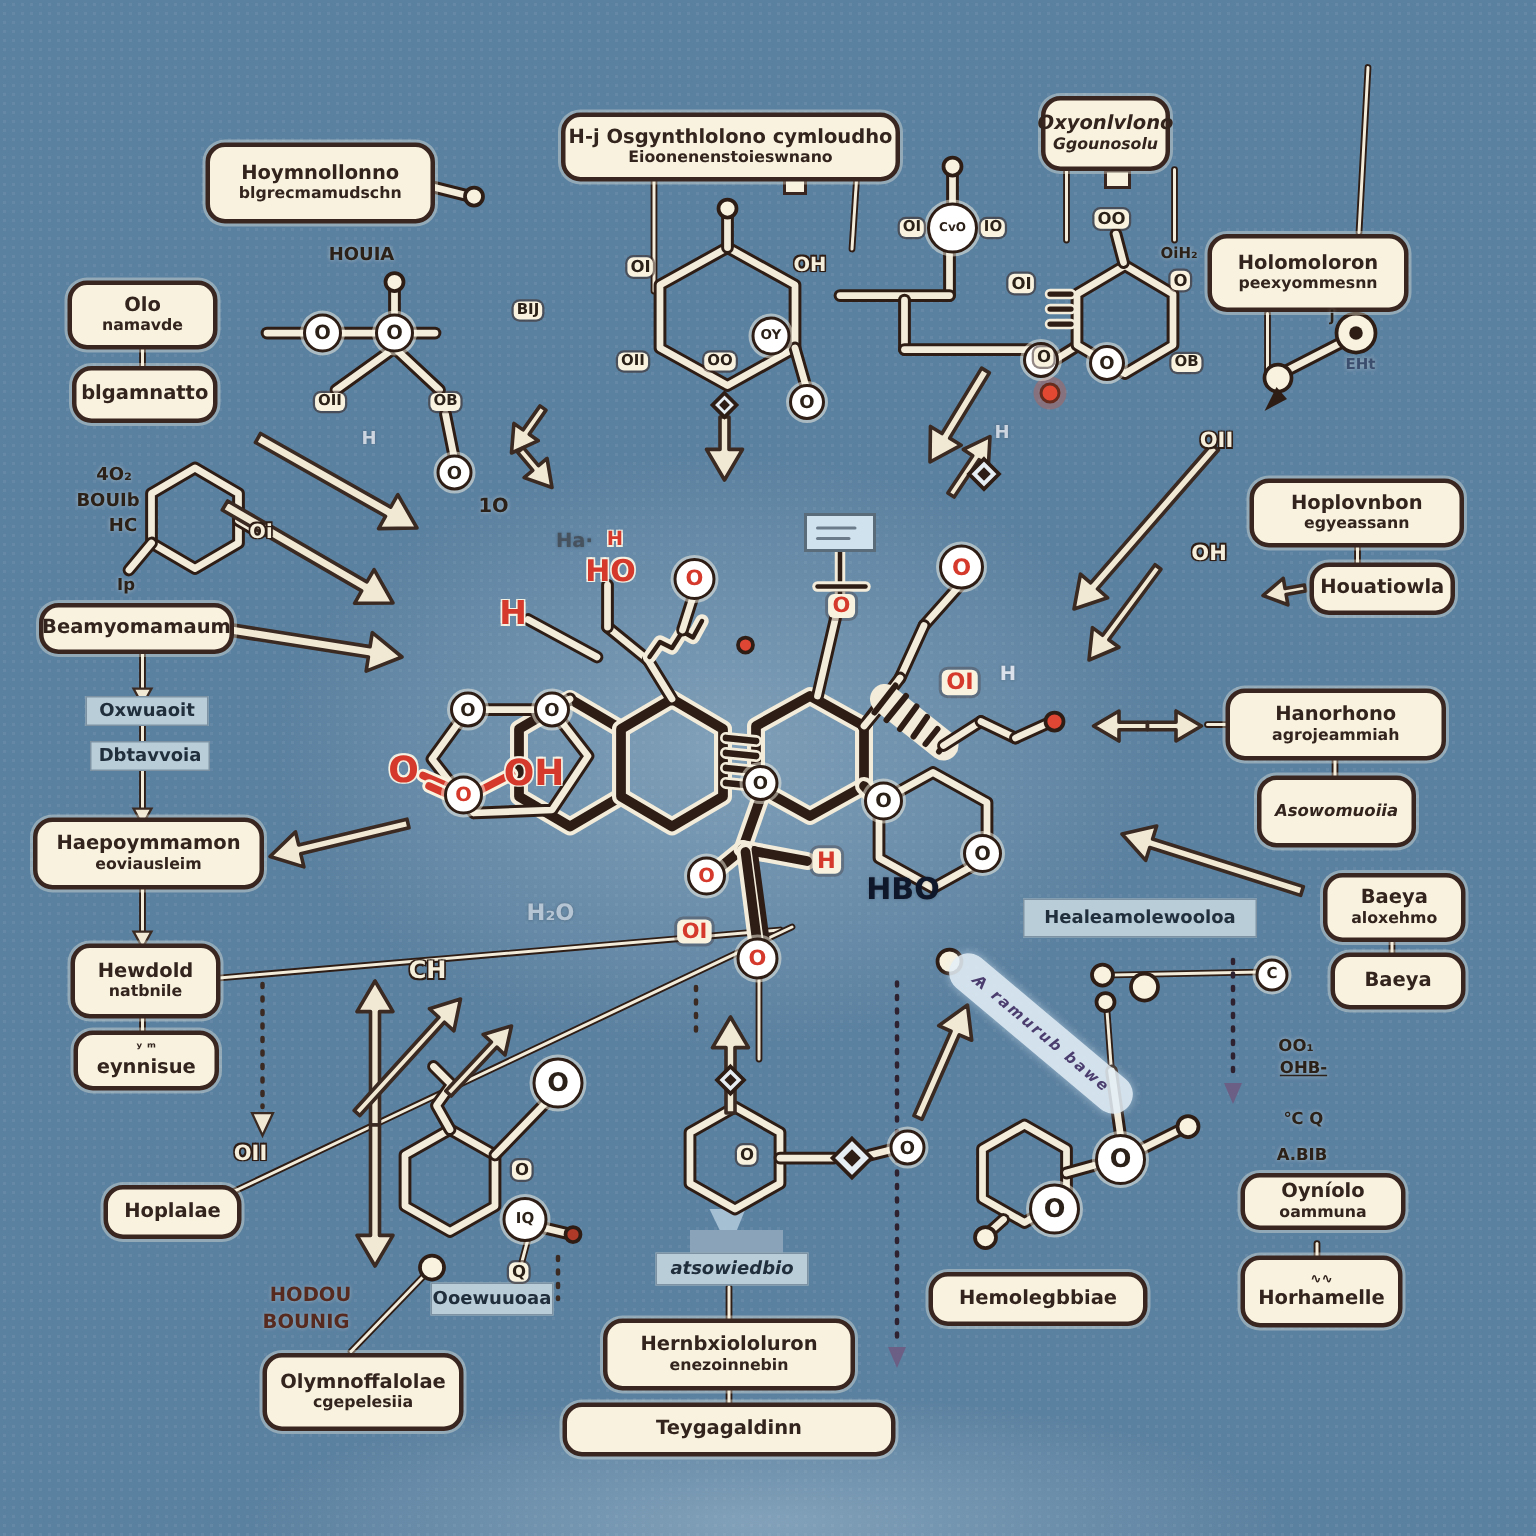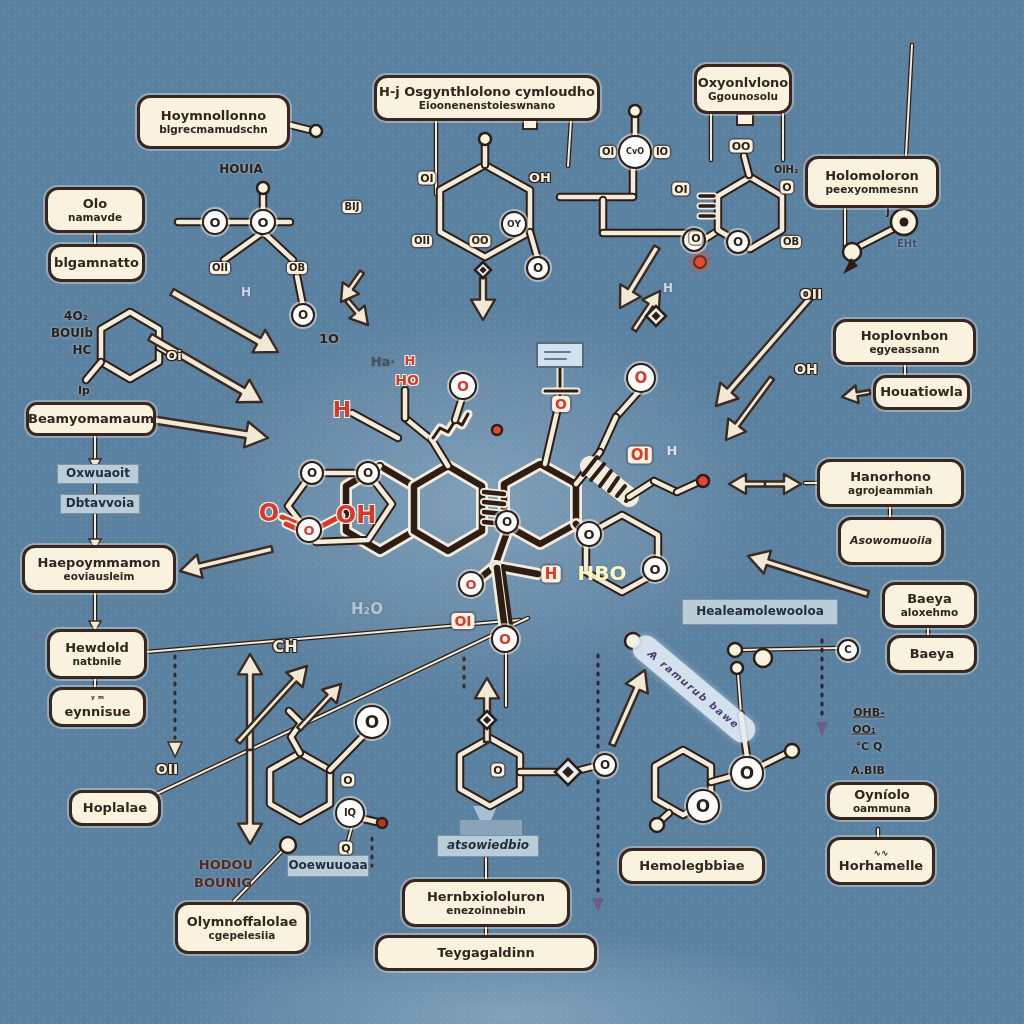--- a/index.html
+++ b/index.html
@@ -39,21 +39,21 @@
   }
   .callout.chip .ln{font-size:12px;font-weight:700;white-space:nowrap;}
   #diag-banner{
     position:absolute;z-index:4;display:flex;align-items:center;justify-content:center;
     background:rgba(226,238,246,.88);border-radius:13px;
     color:#4b3d6e;font-style:italic;font-weight:800;font-size:10px;letter-spacing:1.5px;
     white-space:nowrap;box-shadow:0 0 6px rgba(230,240,250,.5);
   }
   .lb{position:absolute;transform:translate(-50%,-50%);z-index:6;white-space:nowrap;line-height:1;}
   .lb.dt{color:#2c2118;font-weight:700;text-shadow:0 0 3px rgba(240,240,235,.55);}
-  .lb.mt{color:#572a20;font-weight:800;text-shadow:0 0 3px rgba(240,240,235,.4);margin-left:19px;}
+  .lb.mt{color:#572a20;font-weight:800;text-shadow:0 0 3px rgba(240,240,235,.4);}
   .lb.ct{color:#f5eedb;font-weight:800;
     text-shadow:1px 1px 0 #2e1d15,-1px -1px 0 #2e1d15,1px -1px 0 #2e1d15,-1px 1px 0 #2e1d15,0 0 2px #2e1d15;}
   .lb.gt{font-weight:800;text-shadow:0 0 2px rgba(40,40,50,.35);}
   .lb.rt{color:#d5392b;font-weight:800;
     text-shadow:1px 1px 0 rgba(250,245,230,.9),-1px -1px 0 rgba(250,245,230,.9),1px -1px 0 rgba(250,245,230,.9),-1px 1px 0 rgba(250,245,230,.9);}
   .lb.rb{color:#d5392b;font-weight:800;background:#f8f2df;border-radius:4px;padding:1px 3px;
     box-shadow:0 0 0 2px rgba(58,38,32,.3);}
   .lb.db{color:#2c2118;font-weight:700;background:#f8f2df;border-radius:4px;padding:1px 2px;
     box-shadow:0 0 0 1.5px rgba(58,38,32,.55);}
   .lb.dc,.lb.rc{
@@ -348,21 +348,21 @@
         <div class="ln">Olo</div>
         <div class="ln">namavde</div>
       </div>
       <div class="callout box" style="left: 48px; top: 244px; width: 97px; height: 38px;">
         <div class="ln">blgamnatto</div>
       </div>
       <div class="callout box" style="left: 374px; top: 75px; width: 226px; height: 46px;">
         <div class="ln">H-j Osgynthlolono cymloudho</div>
         <div class="ln">Eioonenenstoieswnano</div>
       </div>
-      <div class="callout box" style="left: 694px; top: 64px; width: 98px; height: 50px;">
+      <div class="callout box" style="left: 694px; top: 64px; width: 86px; height: 50px; font-style: italic;">
         <div class="ln">Oxyonlvlono</div>
         <div class="ln">Ggounosolu</div>
       </div>
       <div class="callout box" style="left: 805px; top: 156px; width: 134px; height: 52px;">
         <div class="ln">Holomoloron</div>
         <div class="ln">peexyommesnn</div>
       </div>
       <div class="callout box" style="left: 833px; top: 319px; width: 143px; height: 46px;">
         <div class="ln">Hoplovnbon</div>
         <div class="ln">egyeassann</div>
@@ -385,21 +385,21 @@
         <div class="ln">Baeya</div>
       </div>
       <div class="callout box" style="left: 827px; top: 782px; width: 110px; height: 38px;">
         <div class="ln">Oyníolo</div>
         <div class="ln">oammuna</div>
       </div>
       <div class="callout box rev" style="left: 827px; top: 837px; width: 108px; height: 48px;">
         <div class="ln">∿∿</div>
         <div class="ln">Horhamelle</div>
       </div>
-      <div class="callout box" style="left: 26px; top: 402px; width: 130px; height: 34px; border-radius: 11px;">
+      <div class="callout box" style="left: 26px; top: 402px; width: 130px; height: 34px;">
         <div class="ln">Beamyomamaum</div>
       </div>
       <div class="callout box" style="left: 22px; top: 545px; width: 154px; height: 48px;">
         <div class="ln">Haepoymmamon</div>
         <div class="ln">eoviausleim</div>
       </div>
       <div class="callout box" style="left: 47px; top: 629px; width: 100px; height: 50px;">
         <div class="ln">Hewdold</div>
         <div class="ln">natbnile</div>
       </div>
@@ -443,40 +443,40 @@
   <div id="label-layer">
       <span class="lb dt" style="left: 241px; top: 169px; font-size: 12px;">HOUIA</span>
       <span class="lb dt" style="left: 76px; top: 316px; font-size: 12px;">4O₂</span>
       <span class="lb dt" style="left: 72px; top: 333px; font-size: 12px;">BOUIb</span>
       <span class="lb dt" style="left: 82px; top: 350px; font-size: 12px;">HC</span>
       <span class="lb dt" style="left: 84px; top: 390px; font-size: 11px;">Ip</span>
       <span class="lb dt" style="left: 329px; top: 338px; font-size: 13px;">1O</span>
       <span class="lb mt" style="left: 207px; top: 864px; font-size: 13px;">HODOU</span>
       <span class="lb mt" style="left: 204px; top: 882px; font-size: 13px;">BOUNIG</span>
       <span class="lb dt" style="left: 869px; top: 712px; font-size: 11px; text-decoration: underline;">OHB-</span>
-      <span class="lb dt" style="left: 864px; top: 729px; font-size: 11px; text-decoration: underline;">OO₁</span>
+      <span class="lb dt" style="left: 864px; top: 697px; font-size: 11px;">OO₁</span>
       <span class="lb dt" style="left: 869px; top: 746px; font-size: 11px;">℃ Q</span>
       <span class="lb dt" style="left: 868px; top: 770px; font-size: 11px;">A.BIB</span>
       <span class="lb dt" style="left: 888px; top: 212px; font-size: 10px;">j</span>
       <span class="lb dt" style="left: 786px; top: 170px; font-size: 10px;">OiH₂</span>
       <span class="lb dt" style="left: 907px; top: 244px; font-size: 10px; color: rgb(60, 78, 110);">EHt</span>
       <span class="lb ct" style="left: 174px; top: 355px; font-size: 13px;">Oi</span>
       <span class="lb ct" style="left: 540px; top: 177px; font-size: 13px;">OH</span>
       <span class="lb ct" style="left: 811px; top: 294px; font-size: 14px;">OII</span>
       <span class="lb ct" style="left: 806px; top: 369px; font-size: 14px;">OH</span>
       <span class="lb ct" style="left: 285px; top: 647px; font-size: 16px; text-align: right;">CH</span>
       <span class="lb ct" style="left: 167px; top: 769px; font-size: 14px;">OII</span>
-      <span class="lb gt" style="left: 602px; top: 573px; font-size: 20px; color: #fef9c3;">HBO</span>
+      <span class="lb gt" style="left: 602px; top: 592px; font-size: 20px; color: #0f172a;">HBO</span>
       <span class="lb gt" style="left: 367px; top: 609px; font-size: 15px; color: rgb(182, 197, 212);">H₂O</span>
       <span class="lb gt" style="left: 383px; top: 361px; font-size: 13px; color: rgb(71, 82, 95);">Ha·</span>
       <span class="lb gt" style="left: 672px; top: 450px; font-size: 13px; color: rgb(219, 225, 234);">H</span>
       <span class="lb gt" style="left: 668px; top: 288px; font-size: 12px; color: rgb(204, 213, 224);">H</span>
       <span class="lb gt" style="left: 246px; top: 292px; font-size: 12px; color: rgb(204, 213, 224);">H</span>
       <span class="lb rt" style="left: 342px; top: 410px; font-size: 22px;">H</span>
-      <span class="lb rt" style="left: 407px; top: 380px; font-size: 14px;">HO</span>
+      <span class="lb rt" style="left: 407px; top: 380px; font-size: 20px;">HO</span>
       <span class="lb rt" style="left: 410px; top: 360px; font-size: 13px;">H</span>
       <span class="lb rt" style="left: 356px; top: 515px; font-size: 24px;">OH</span>
       <span class="lb rt" style="left: 269px; top: 513px; font-size: 24px;">O</span>
       <span class="lb rb" style="left: 561px; top: 404px; font-size: 14px;">O</span>
       <span class="lb rb" style="left: 640px; top: 455px; font-size: 15px;">OI</span>
       <span class="lb rb" style="left: 463px; top: 621px; font-size: 14px;">OI</span>
       <span class="lb rb" style="left: 551px; top: 574px; font-size: 15px;">H</span>
       <span class="lb rc" style="left: 463px; top: 386px; width: 24px; height: 24px; font-size: 14px;">O</span>
       <span class="lb rc" style="left: 641px; top: 378px; width: 26px; height: 26px; font-size: 15px;">O</span>
       <span class="lb rc" style="left: 309px; top: 530px; width: 22px; height: 22px; font-size: 13px;">O</span>

